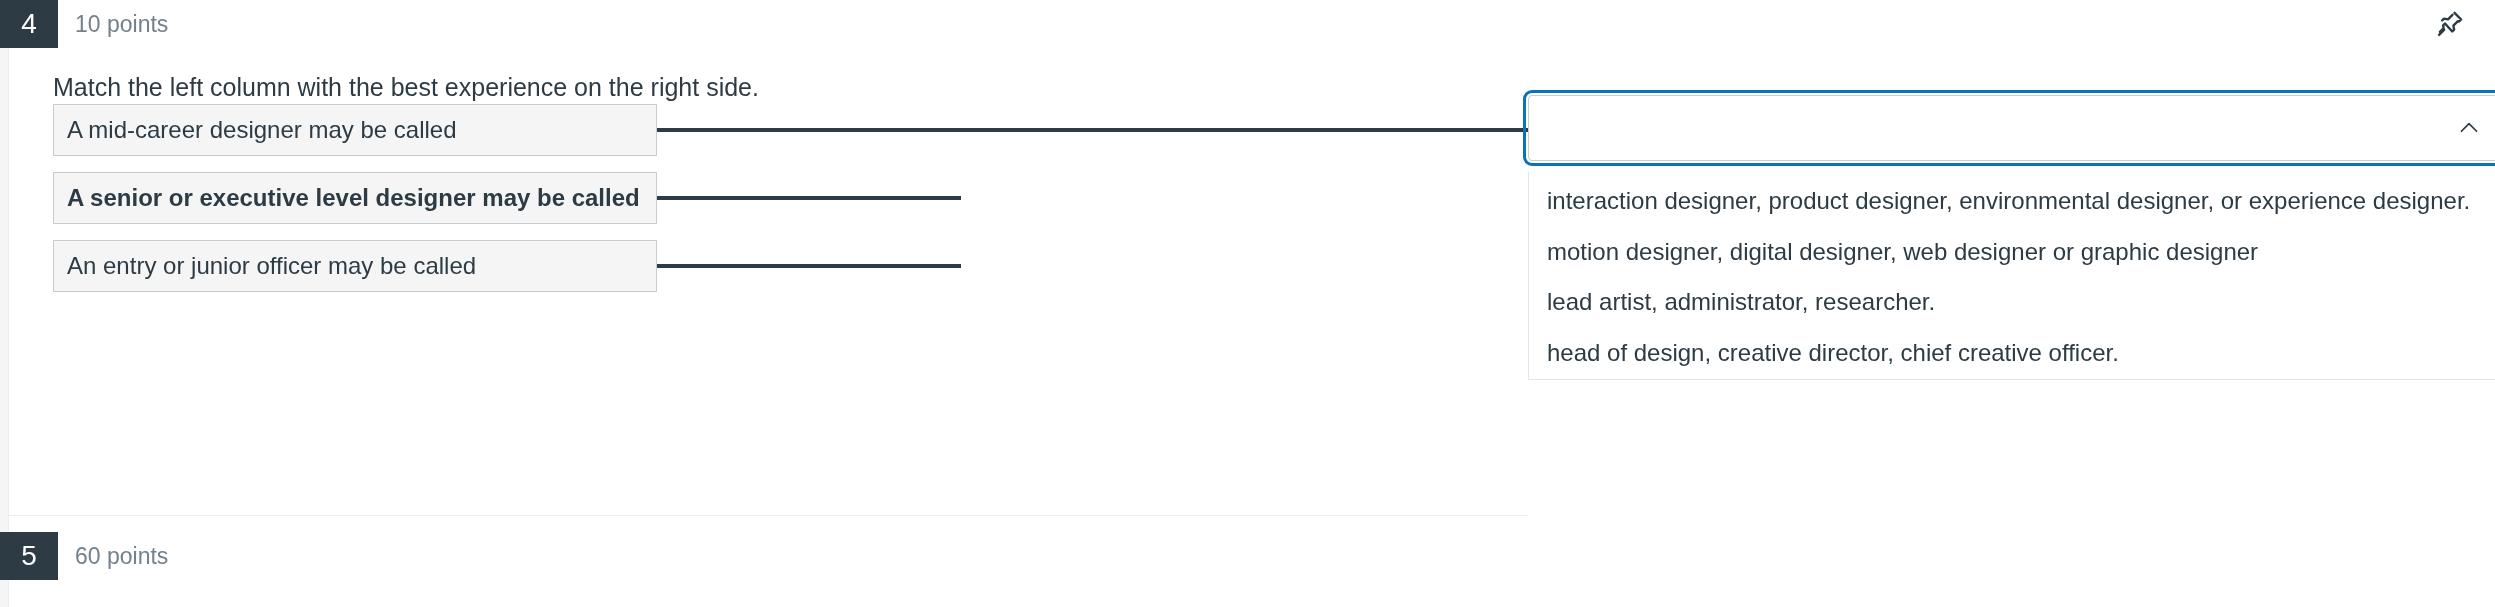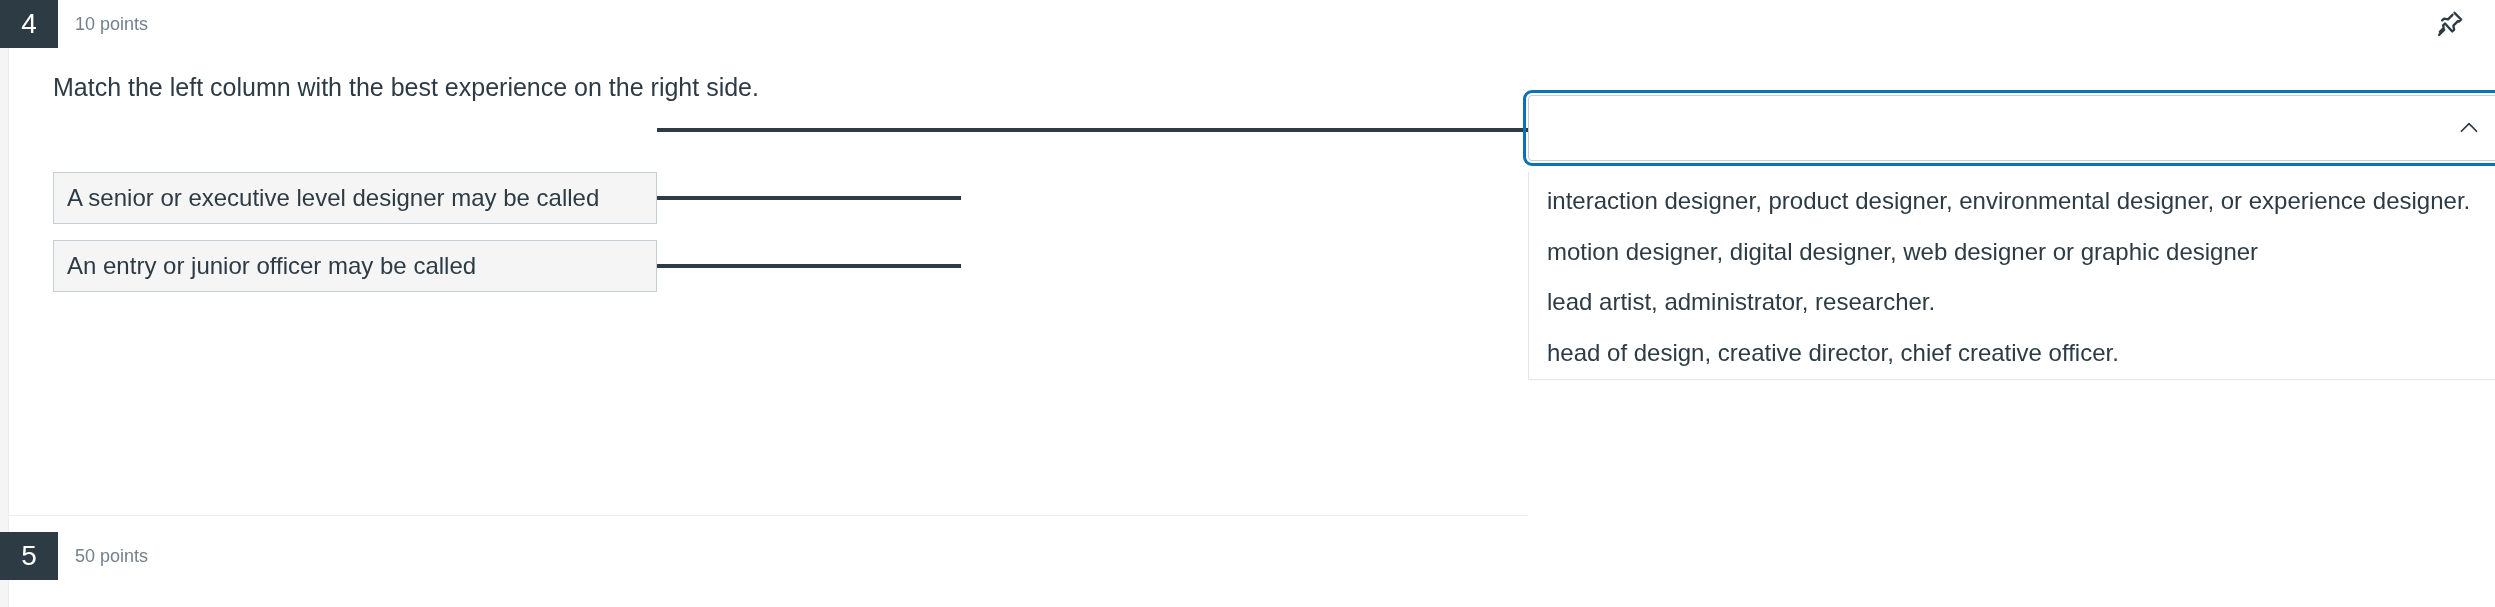--- a/index.html
+++ b/index.html
@@ -47,21 +47,21 @@
     font-size: 28px;
     line-height: 48px;
     text-align: center;
     font-weight: 400;
   }
   .q-points {
     display: flex;
     align-items: center;
     padding-left: 17px;
     color: #73818c;
-    font-size: 18px;
+    font-size: 23px;
     white-space: nowrap;
   }
 
   
   .pin-btn {
     position: absolute;
     right: 28px;
     top: 9px;
     width: 34px;
     height: 34px;
@@ -105,21 +105,21 @@
     background: #f5f5f5;
     border: 1px solid #c7cdd1;
     display: flex;
     align-items: center;
     padding-left: 13px;
     font-size: 24px;
     color: #2d3b45;
     white-space: nowrap;
   }
   .left-item.r0 { top: 56px; }
-  .left-item.r1 { top: 124px; }
+  .left-item.r1 { top: 124px; font-weight: bold; }
   .left-item.r2 { top: 192px; }
 
   .connector {
     position: absolute;
     height: 4px;
     background: #2d3b45;
   }
   .connector.c0 { left: 649px; top: 80px;  width: 873px; }
   .connector.c1 { left: 649px; top: 148px; width: 304px; }
   .connector.c2 { left: 649px; top: 216px; width: 304px; }
@@ -215,20 +215,23 @@
       </svg>
     </span>
   </div>
 
   <div class="q-body">
 
     <div class="prompt">Match the left column with the best experience on the right side.</div>
 
     <div class="match-area">
 
+      <div class="left-item r0">
+        <span>A mid-career designer may be called</span>
+      </div>
       <div class="left-item r1">
         <span>A senior or executive level designer may be called</span>
       </div>
       <div class="left-item r2">
         <span>An entry or junior officer may be called</span>
       </div>
 
       <div class="connector c0"></div>
       <div class="connector c1"></div>
       <div class="connector c2"></div>
@@ -253,16 +256,16 @@
 
       </div>
 
     </div>
   </div>
 
   <div class="q-separator"></div>
 
   <div class="q-header next">
     <div class="q-number">5</div>
-    <div class="q-points">50 points</div>
+    <div class="q-points">60 points</div>
   </div>
 
 </div>
 
 </body></html>

